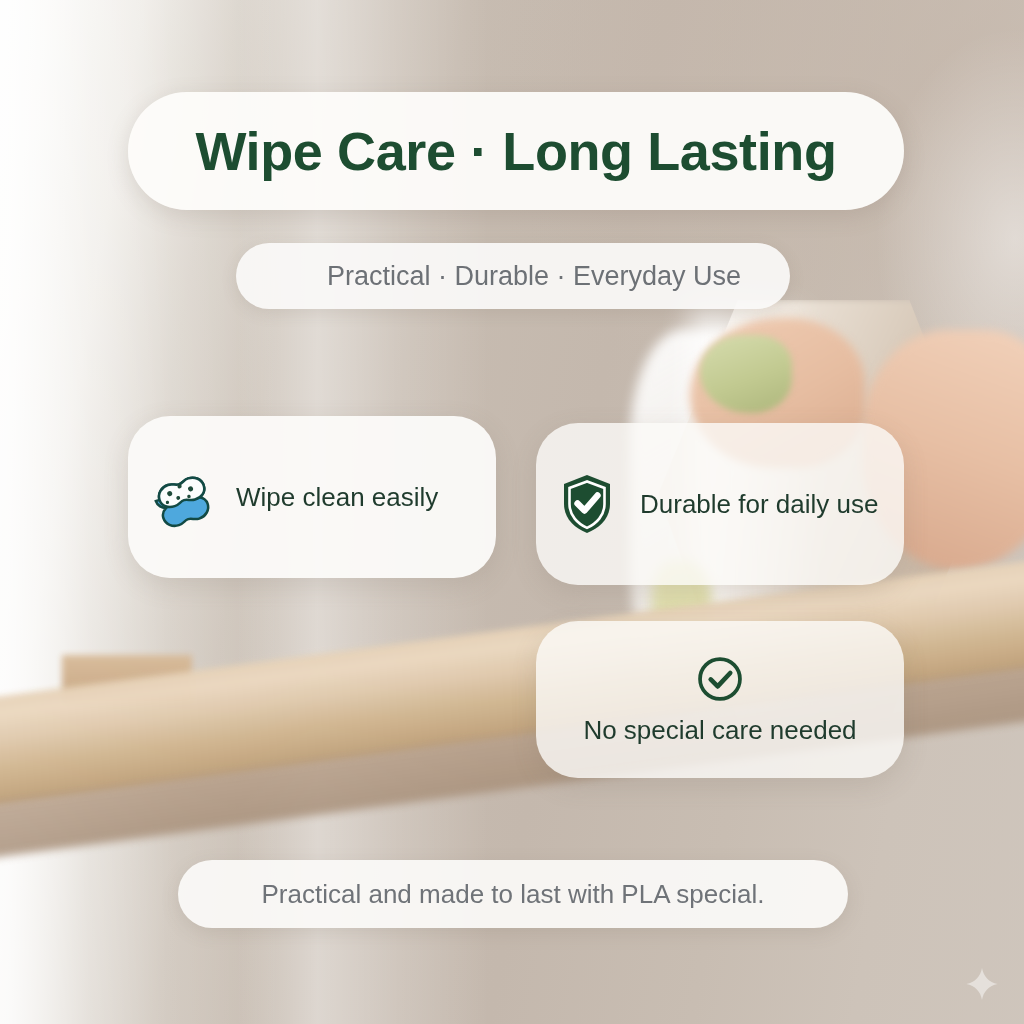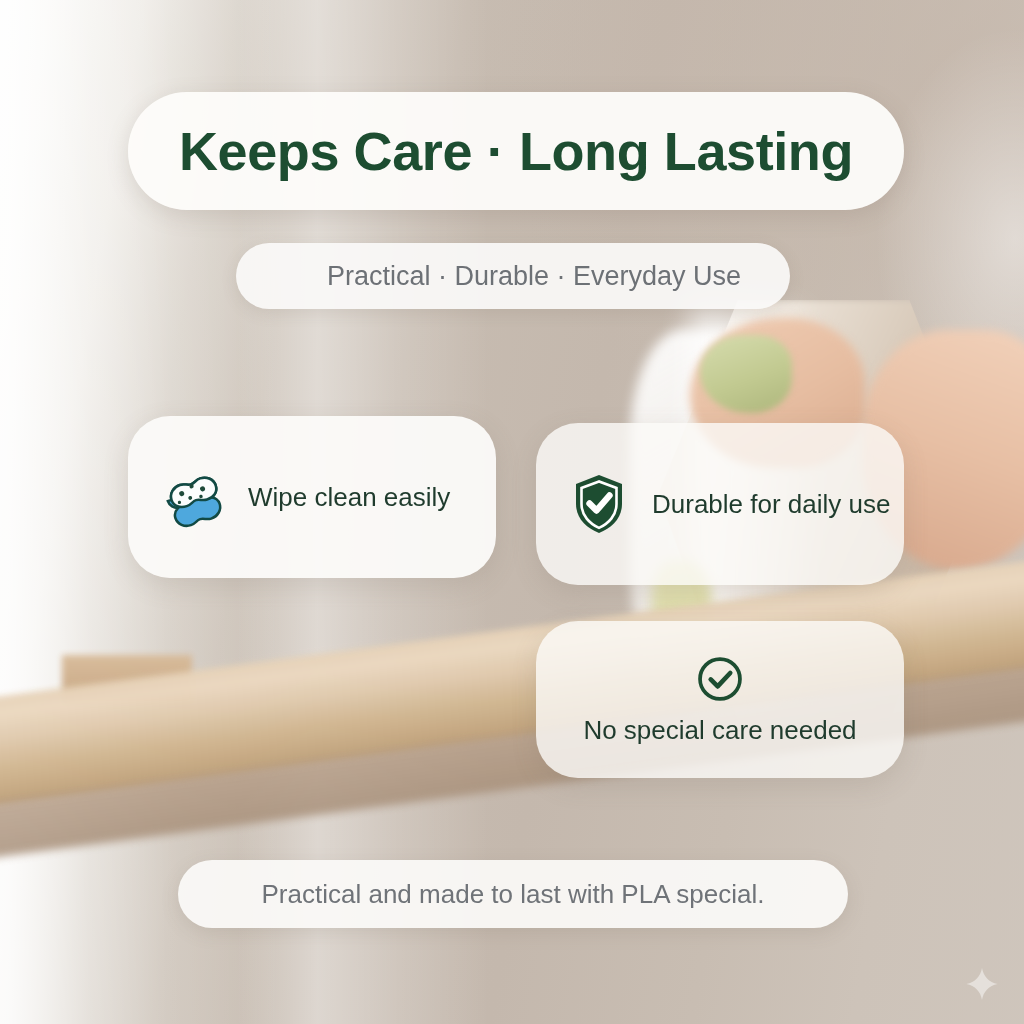--- a/index.html
+++ b/index.html
@@ -217,21 +217,21 @@
   }
   .card.r1c1 { left: 0;    top: 0;   height: 162px; background: rgba(251,250,248,0.96); }
   .card.r1c2 { left: 408px; top: 7px;   height: 162px; background: rgba(251,250,248,0.80); }
   .card.r2c1 { left: 0;    top: 205px; height: 157px; background: rgba(251,250,248,0.95); }
   .card.r2c2 { left: 408px; top: 205px; height: 157px; background: rgba(251,250,248,0.80); }
 
   .card-inner-h {
     display: flex;
     align-items: center;
     gap: 24px;
-    padding-left: 34px;
+    padding-left: 22px;
   }
   .card-inner-v {
     display: flex;
     flex-direction: column;
     align-items: center;
     justify-content: center;
     gap: 10px;
     width: 100%;
   }
   .card-label {
@@ -282,21 +282,21 @@
   <div class="hand-right"></div>
   <div class="hand-top"></div>
   <div class="cloth"></div>
   <div class="cloth-lower"></div>
   <div class="shelf"></div>
   <div class="shelf-front"></div>
 
   <div class="fg">
 
     <div class="pill-title">
-      <h1>Keeps Care · Long Lasting</h1>
+      <h1>Wipe Care · Long Lasting</h1>
     </div>
 
     <div class="pill-sub">
       <span>Practical · Durable · Everyday Use</span>
     </div>
 
     <div class="grid">
 
       <div class="card r1c1">
         <div class="card-inner-h">

